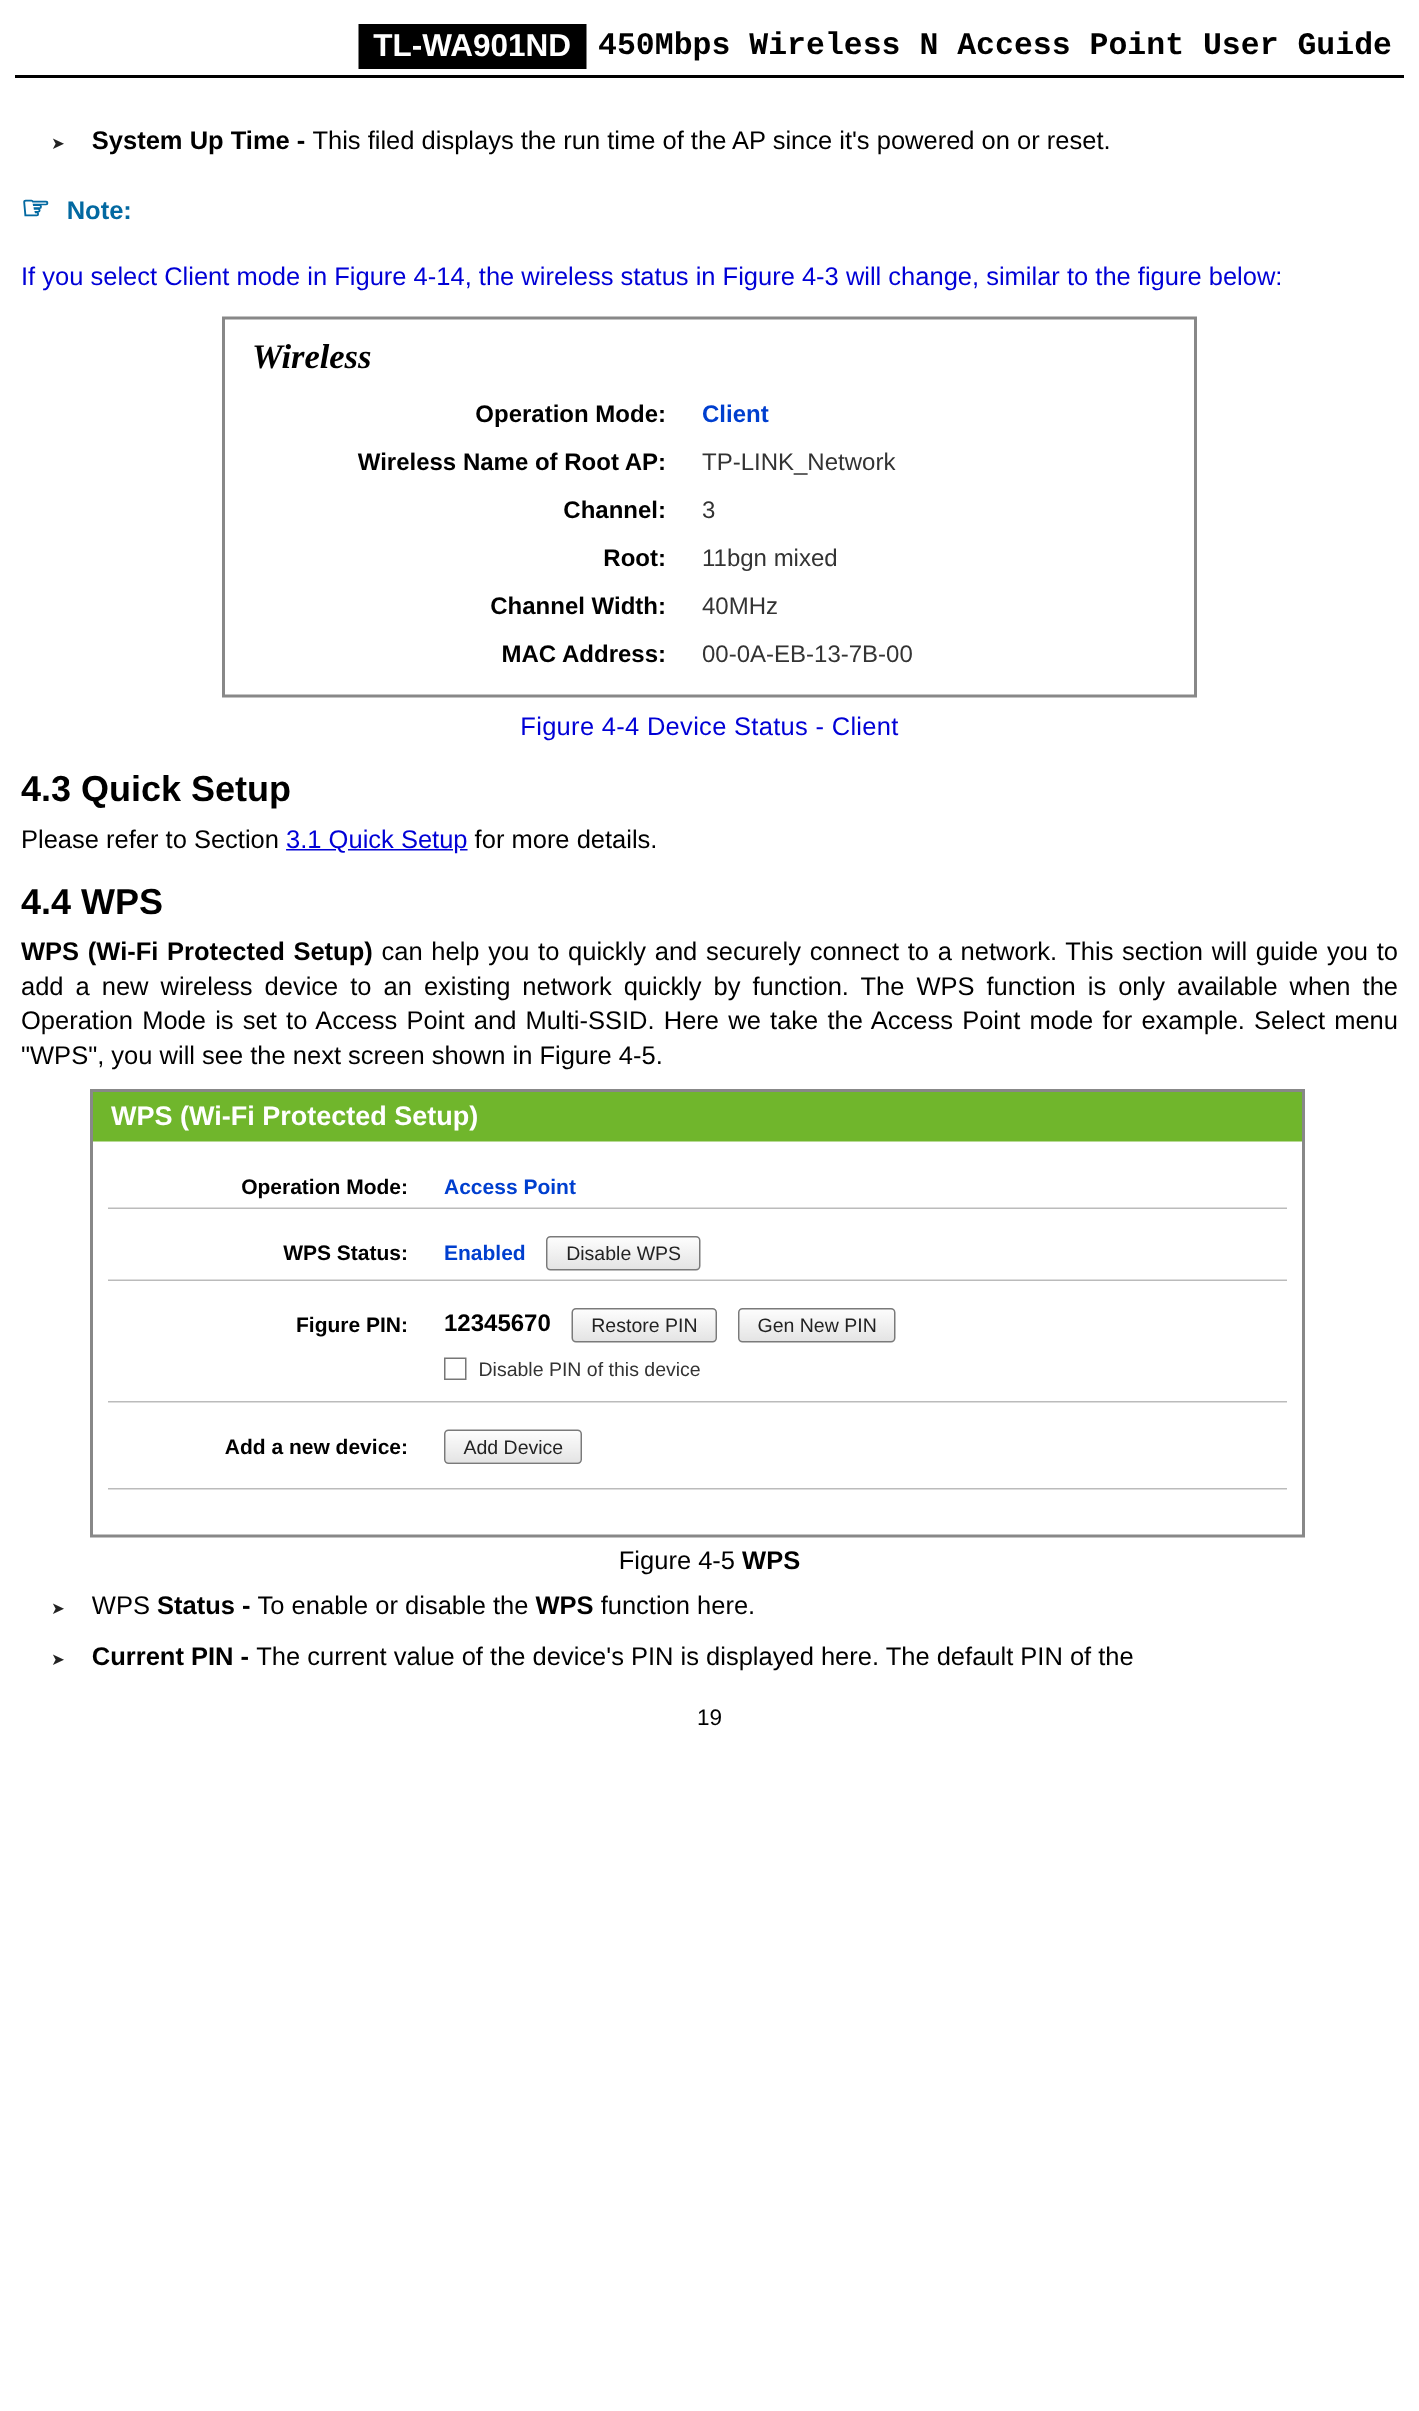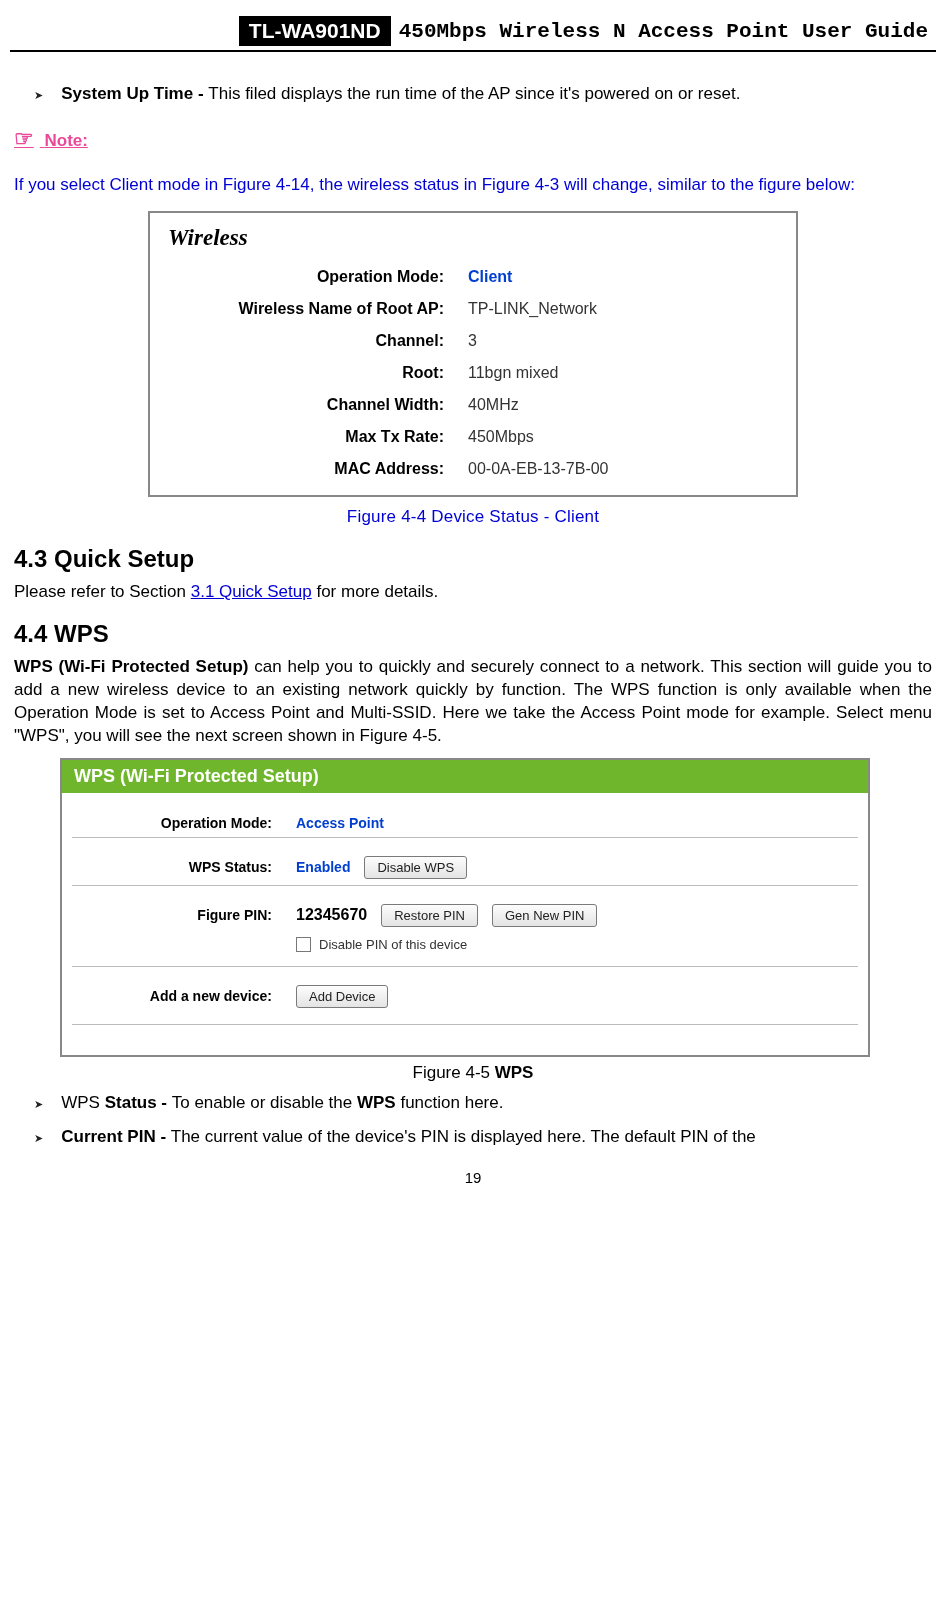--- a/index.html
+++ b/index.html
@@ -8,21 +8,21 @@
     width:946px;
   }
   .page{padding:0 0 30px 0;}
   
   .hdr{display:flex;align-items:center;justify-content:flex-end;border-bottom:2.5px solid #000;padding:6px 8px 4px 0;margin:10px 10px 0 10px;}
   .hdr .model{background:#000;color:#fff;font-weight:bold;font-size:21px;padding:3px 10px;margin-right:8px;}
   .hdr .title{font-weight:bold;font-size:21px;font-family:Liberation Mono, monospace;}
   .content{padding:22px 14px 0 14px;}
   .bullet-line{display:flex;align-items:flex-start;margin:10px 0 14px 20px;}
   .bullet-chev{font-size:11px;margin-top:5px;margin-right:18px;color:#222;}
-  .note-line{color:#ec4899;font-weight:bold;margin:22px 0;text-decoration:underline;}
+  .note-line{color:#0369a1;font-weight:bold;margin:22px 0;}
   .note-line .hand{font-size:22px;margin-right:6px;}
   .note-body{color:#0000d6;margin:0 0 14px 0;line-height:1.35;}
   .fig-box{border:2px solid #888;margin:6px auto 10px auto;padding:10px 14px 10px 14px;width:650px;box-sizing:border-box;}
   .fig-box h3{font-style:italic;font-family:"Times New Roman",serif;font-weight:bold;font-size:23px;margin:2px 0 10px 4px;}
   .wrow{display:flex;padding:7px 0;}
   .wlab{width:280px;text-align:right;font-weight:bold;font-size:16px;padding-right:24px;}
   .wval{font-size:16px;color:#333;}
   .blueb{color:#003fcf;font-weight:bold;}
   .caption{text-align:center;color:#0000d6;font-size:17px;margin:6px 0 18px 0;letter-spacing:0.2px;}
   h2.sec{font-size:24px;font-weight:bold;margin:16px 0 8px 0;}
@@ -82,24 +82,20 @@
         <div class="wlab">Channel:</div>
         <div class="wval">3</div>
       </div>
       <div class="wrow">
         <div class="wlab">Root:</div>
         <div class="wval">11bgn mixed</div>
       </div>
       <div class="wrow">
         <div class="wlab">Channel Width:</div>
         <div class="wval">40MHz</div>
-      </div>
-      <div class="wrow">
-        <div class="wlab">Max Tx Rate:</div>
-        <div class="wval">450Mbps</div>
       </div>
       <div class="wrow">
         <div class="wlab">MAC Address:</div>
         <div class="wval">00-0A-EB-13-7B-00</div>
       </div>
     </div>
     <div class="caption">Figure 4-4    Device Status - Client</div>
 
     <h2 class="sec">4.3    Quick Setup</h2>
     <p class="body-p">

